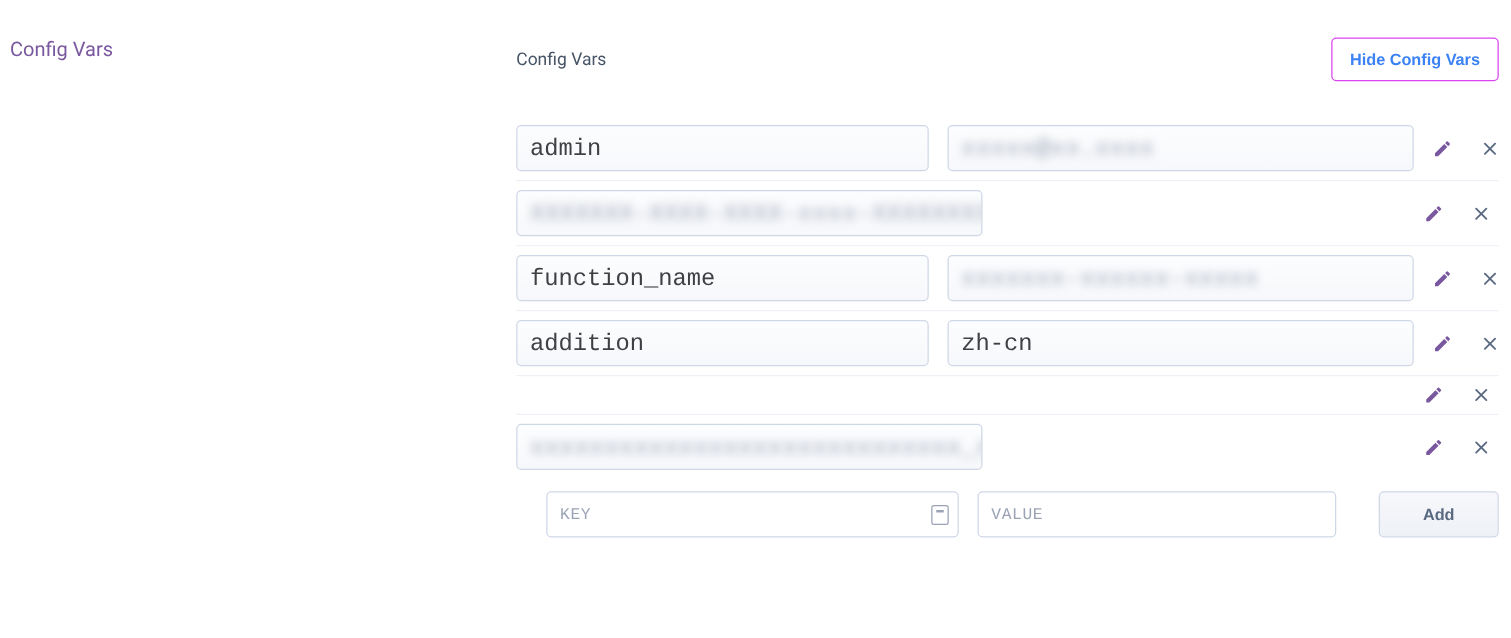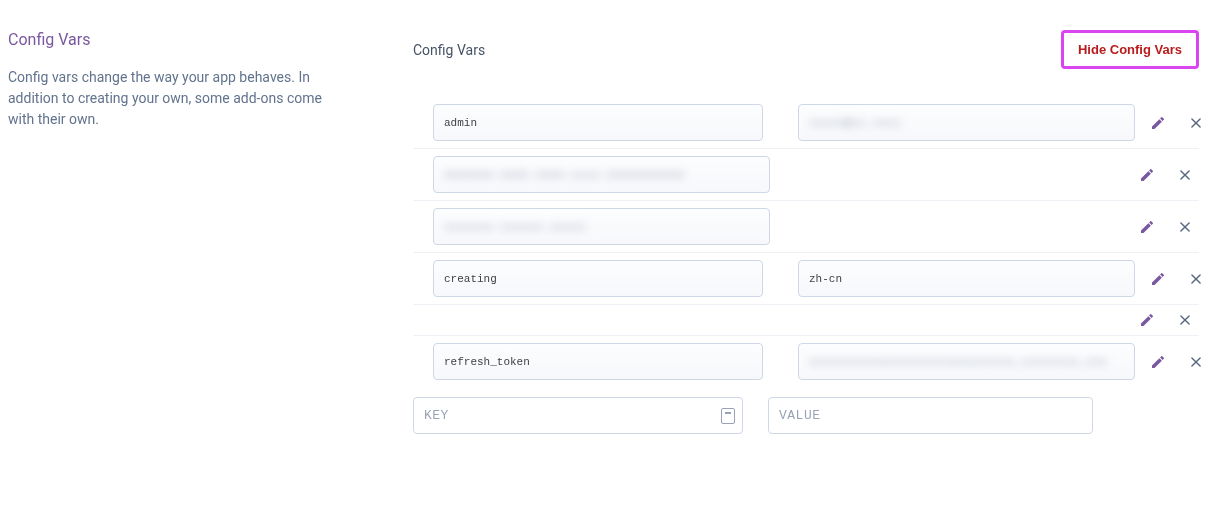--- a/index.html
+++ b/index.html
@@ -40,23 +40,23 @@
       display: flex;
       align-items: center;
       justify-content: space-between;
       margin-bottom: 28px;
     }
     .header-label {
       color: #475366;
       font-size: 14px;
     }
     .hide-btn {
-      border: 3px solid #d946ef;
+      border: 1px solid #d946ef;
       background: #fff;
-      color: #b91c1c;
+      color: #3b82f6;
       font-weight: 600;
       font-size: 13px;
       padding: 9px 14px;
       border-radius: 4px;
       cursor: pointer;
     }
     .var-list {
       display: flex;
       flex-direction: column;
     }
@@ -68,30 +68,29 @@
       border-bottom: 1px solid #eef1f6;
     }
     .var-row:last-of-type { border-bottom: none; }
     .var-key, .var-value {
       height: 37px;
       border: 1px solid #cfd7e6;
       border-radius: 4px;
       background: linear-gradient(#fcfdfe, #f7f8fb);
       padding: 0 10px;
       font-family: "SFMono-Regular", Consolas, "Liberation Mono", Menlo, monospace;
-      font-size: 11px;
+      font-size: 19px;
       color: #3f3f44;
       display: flex;
       align-items: center;
       overflow: hidden;
       white-space: nowrap;
-      margin-left: 20px;
     }
     .var-key { width: 330px; flex-shrink: 0; }
-    .var-value { width: 337px; flex-shrink: 0; }
+    .var-value { width: 373px; flex-shrink: 0; }
     .blur .var-value-text { filter: blur(4px); color:#9aa3b5; letter-spacing: 0.5px;}
     .actions {
       display: flex;
       align-items: center;
       gap: 22px;
       margin-left: auto;
       padding-right: 6px;
     }
     .icon-btn {
       cursor: pointer;
@@ -101,37 +100,38 @@
       align-items: center;
       justify-content: center;
     }
     .icon-btn svg { display:block; }
     .close-svg { stroke:#596981; }
     .pencil-svg { fill:#79589F; }
 
     .add-row {
       display: flex;
       align-items: center;
-      gap: 25px;
+      gap: 15px;
       padding-top: 10px;
+      margin-left: 24px;
     }
     .input {
       height: 37px;
       border: 1px solid #cfd7e6;
       border-radius: 4px;
       background: #fff;
       padding: 0 10px;
       font-family: "SFMono-Regular", Consolas, "Liberation Mono", Menlo, monospace;
       font-size: 13px;
       color: #3f3f44;
       outline: none;
     }
     .input::placeholder { color:#9aa3b5; letter-spacing: 0.5px;}
     .input.key { width: 330px; }
-    .input.value { width: 325px; }
+    .input.value { width: 287px; }
     .add-btn {
       margin-left: auto;
       width: 96px;
       height: 37px;
       border: 1px solid #cfd7e6;
       background: linear-gradient(#f7f8fb, #eef1f6);
       color: #596981;
       font-weight: 600;
       font-size: 13px;
       border-radius: 4px;
@@ -160,21 +160,20 @@
       position:absolute;
       right:8px;
     }
   </style>
 </head>
 <body>
 
 <div class="container">
   <div class="left-col">
     <div class="section-title">Config Vars</div>
-    <div class="section-desc">Config vars change the way your app behaves. In addition to creating your own, some add-ons come with their own.</div>
   </div>
 
   <div class="right-col">
     <div class="header-row">
       <div class="header-label">Config Vars</div>
       <button class="hide-btn">Hide Config Vars</button>
     </div>
 
     <div class="var-list" id="var-list">
         <div class="var-row blur">
@@ -210,40 +209,43 @@
             </span>
             <span class="icon-btn">
               <svg class="close-svg" width="14" height="14" viewBox="0 0 24 24" fill="none" stroke-width="2.5" stroke-linecap="round">
                 <line x1="5" y1="5" x2="19" y2="19"></line>
                 <line x1="19" y1="5" x2="5" y2="19"></line>
               </svg>
             </span>
           </div>
         </div>
         <div class="var-row blur">
+          <div class="var-key">
+            <span>function_name</span>
+          </div>
           <div class="var-value">
             <span class="var-value-text">xxxxxxx-xxxxxx-xxxxx</span>
           </div>
           <div class="actions">
             <span class="icon-btn">
               <svg class="pencil-svg" width="16" height="16" viewBox="0 0 24 24">
                 <path d="M3 17.25V21h3.75l11.06-11.06-3.75-3.75L3 17.25zM20.71 7.04a1 1 0 0 0 0-1.41l-2.34-2.34a1 1 0 0 0-1.41 0l-1.83 1.83 3.75 3.75 1.83-1.83z"></path>
               </svg>
             </span>
             <span class="icon-btn">
               <svg class="close-svg" width="14" height="14" viewBox="0 0 24 24" fill="none" stroke-width="2.5" stroke-linecap="round">
                 <line x1="5" y1="5" x2="19" y2="19"></line>
                 <line x1="19" y1="5" x2="5" y2="19"></line>
               </svg>
             </span>
           </div>
         </div>
         <div class="var-row">
           <div class="var-key">
-            <span>creating</span>
+            <span>addition</span>
           </div>
           <div class="var-value">
             <span class="var-value-text">zh-cn</span>
           </div>
           <div class="actions">
             <span class="icon-btn">
               <svg class="pencil-svg" width="16" height="16" viewBox="0 0 24 24">
                 <path d="M3 17.25V21h3.75l11.06-11.06-3.75-3.75L3 17.25zM20.71 7.04a1 1 0 0 0 0-1.41l-2.34-2.34a1 1 0 0 0-1.41 0l-1.83 1.83 3.75 3.75 1.83-1.83z"></path>
               </svg>
             </span>
@@ -264,23 +266,20 @@
             </span>
             <span class="icon-btn">
               <svg class="close-svg" width="14" height="14" viewBox="0 0 24 24" fill="none" stroke-width="2.5" stroke-linecap="round">
                 <line x1="5" y1="5" x2="19" y2="19"></line>
                 <line x1="19" y1="5" x2="5" y2="19"></line>
               </svg>
             </span>
           </div>
         </div>
         <div class="var-row blur">
-          <div class="var-key">
-            <span>refresh_token</span>
-          </div>
           <div class="var-value">
             <span class="var-value-text">xxxxxxxxxxxxxxxxxxxxxxxxxxxxx_xxxxxxxx_xxx</span>
           </div>
           <div class="actions">
             <span class="icon-btn">
               <svg class="pencil-svg" width="16" height="16" viewBox="0 0 24 24">
                 <path d="M3 17.25V21h3.75l11.06-11.06-3.75-3.75L3 17.25zM20.71 7.04a1 1 0 0 0 0-1.41l-2.34-2.34a1 1 0 0 0-1.41 0l-1.83 1.83 3.75 3.75 1.83-1.83z"></path>
               </svg>
             </span>
             <span class="icon-btn">
@@ -292,15 +291,16 @@
           </div>
         </div>
       </div>
 
     <div class="add-row">
       <div class="input-wrap">
         <input class="input key" placeholder="KEY" style="">
         <span class="key-icon"></span>
       </div>
       <input class="input value" placeholder="VALUE" style="">
+      <button class="add-btn">Add</button>
     </div>
   </div>
 </div>
 
 </body></html>

